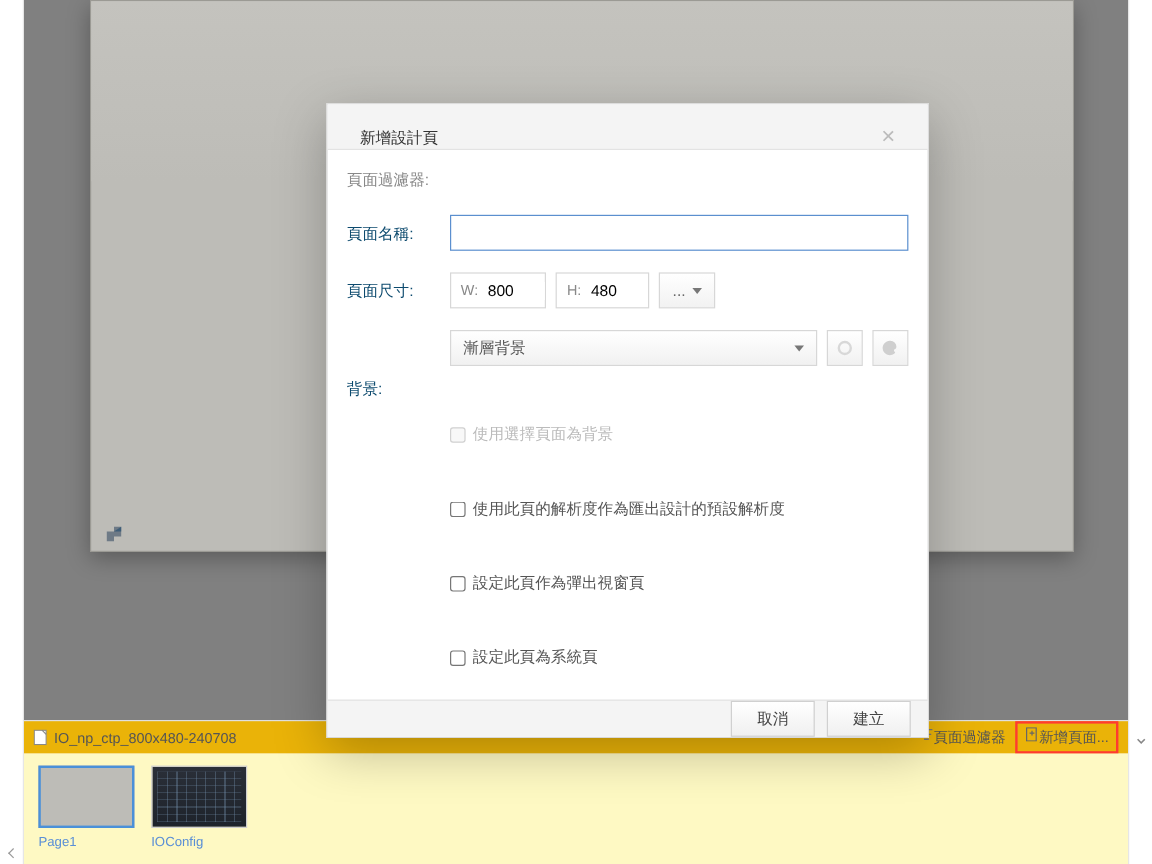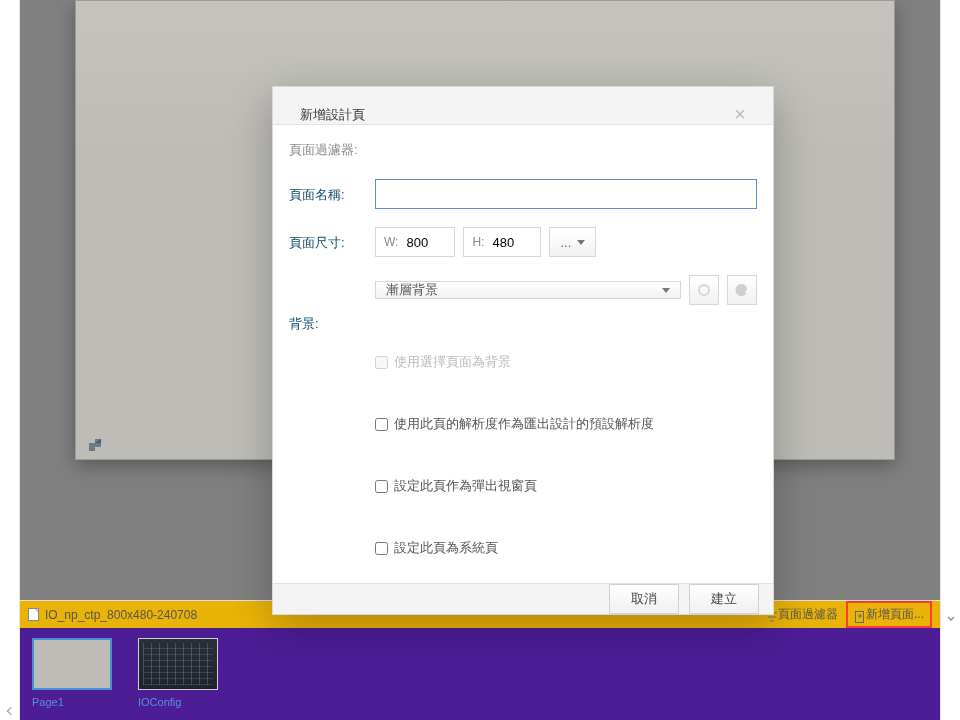--- a/index.html
+++ b/index.html
@@ -60,37 +60,37 @@
     border-top: 1px solid #e0e0e0;
     display: flex;
     align-items: center;
     font-size: 12px;
     color: #555;
     padding: 0 8px;
   }
   .doc-icon { width: 11px; height: 13px; margin-right: 6px; }
   .doc-icon svg { display:block; }
   .bottom-bar .spacer { flex: 1; }
-  .bottom-link { display: inline-flex; align-items: flex-end; gap: 0; color: #555; margin-left: 10px; cursor: pointer; }
+  .bottom-link { display: inline-flex; align-items: flex-start; gap: 0; color: #555; margin-left: 10px; cursor: pointer; }
   .bottom-link .mini-ico { width: 12px; height: 12px; }
   .highlight-box {
     border: 2px solid #ff3b30;
     padding: 3px 6px;
     margin-left: 8px;
   }
 
   .thumbs {
     position: absolute;
     left: 20px; right: 20px;
     top: 628px;
     bottom: 0;
-    background: #4c1d95;
+    background: #fef9c3;
     padding: 10px 12px 0 12px;
     display: flex;
-    gap: 24px;
+    gap: 12px;
   }
   .thumb-item { width: 82px; text-align: left; font-size: 11px; color: #4a6; }
   .thumb-item .thumb {
     width: 80px; height: 52px;
     border: 1px solid #cfcfcf;
     background: #bdbcb7;
     margin-bottom: 6px;
   }
   .thumb-item.sel .thumb { border: 2px solid #4a90d9; }
   .thumb-item.dark .thumb {
@@ -196,21 +196,21 @@
     padding: 0 10px;
     display: inline-flex; align-items: center; gap: 6px;
     font-size: 13px; color:#666; cursor:pointer;
   }
   .chev { width:0;height:0;border-left:4px solid transparent;border-right:4px solid transparent;border-top:5px solid #777; }
 
   .bg-row .ctl { display:flex; flex-direction:column; gap:8px; }
   .bg-top { display:flex; gap:8px; align-items:center; }
   .select-like {
     flex:1;
-    height: 18px;
+    height: 30px;
     border: 1px solid #d7d7d7;
     background: linear-gradient(#ffffff,#f1f1f1);
     display:flex; align-items:center;
     padding: 0 10px;
     font-size:13px; color:#555;
     cursor:pointer;
   }
   .select-like .chev { margin-left:auto; }
   .icon-btn {
     width: 30px; height: 30px;

